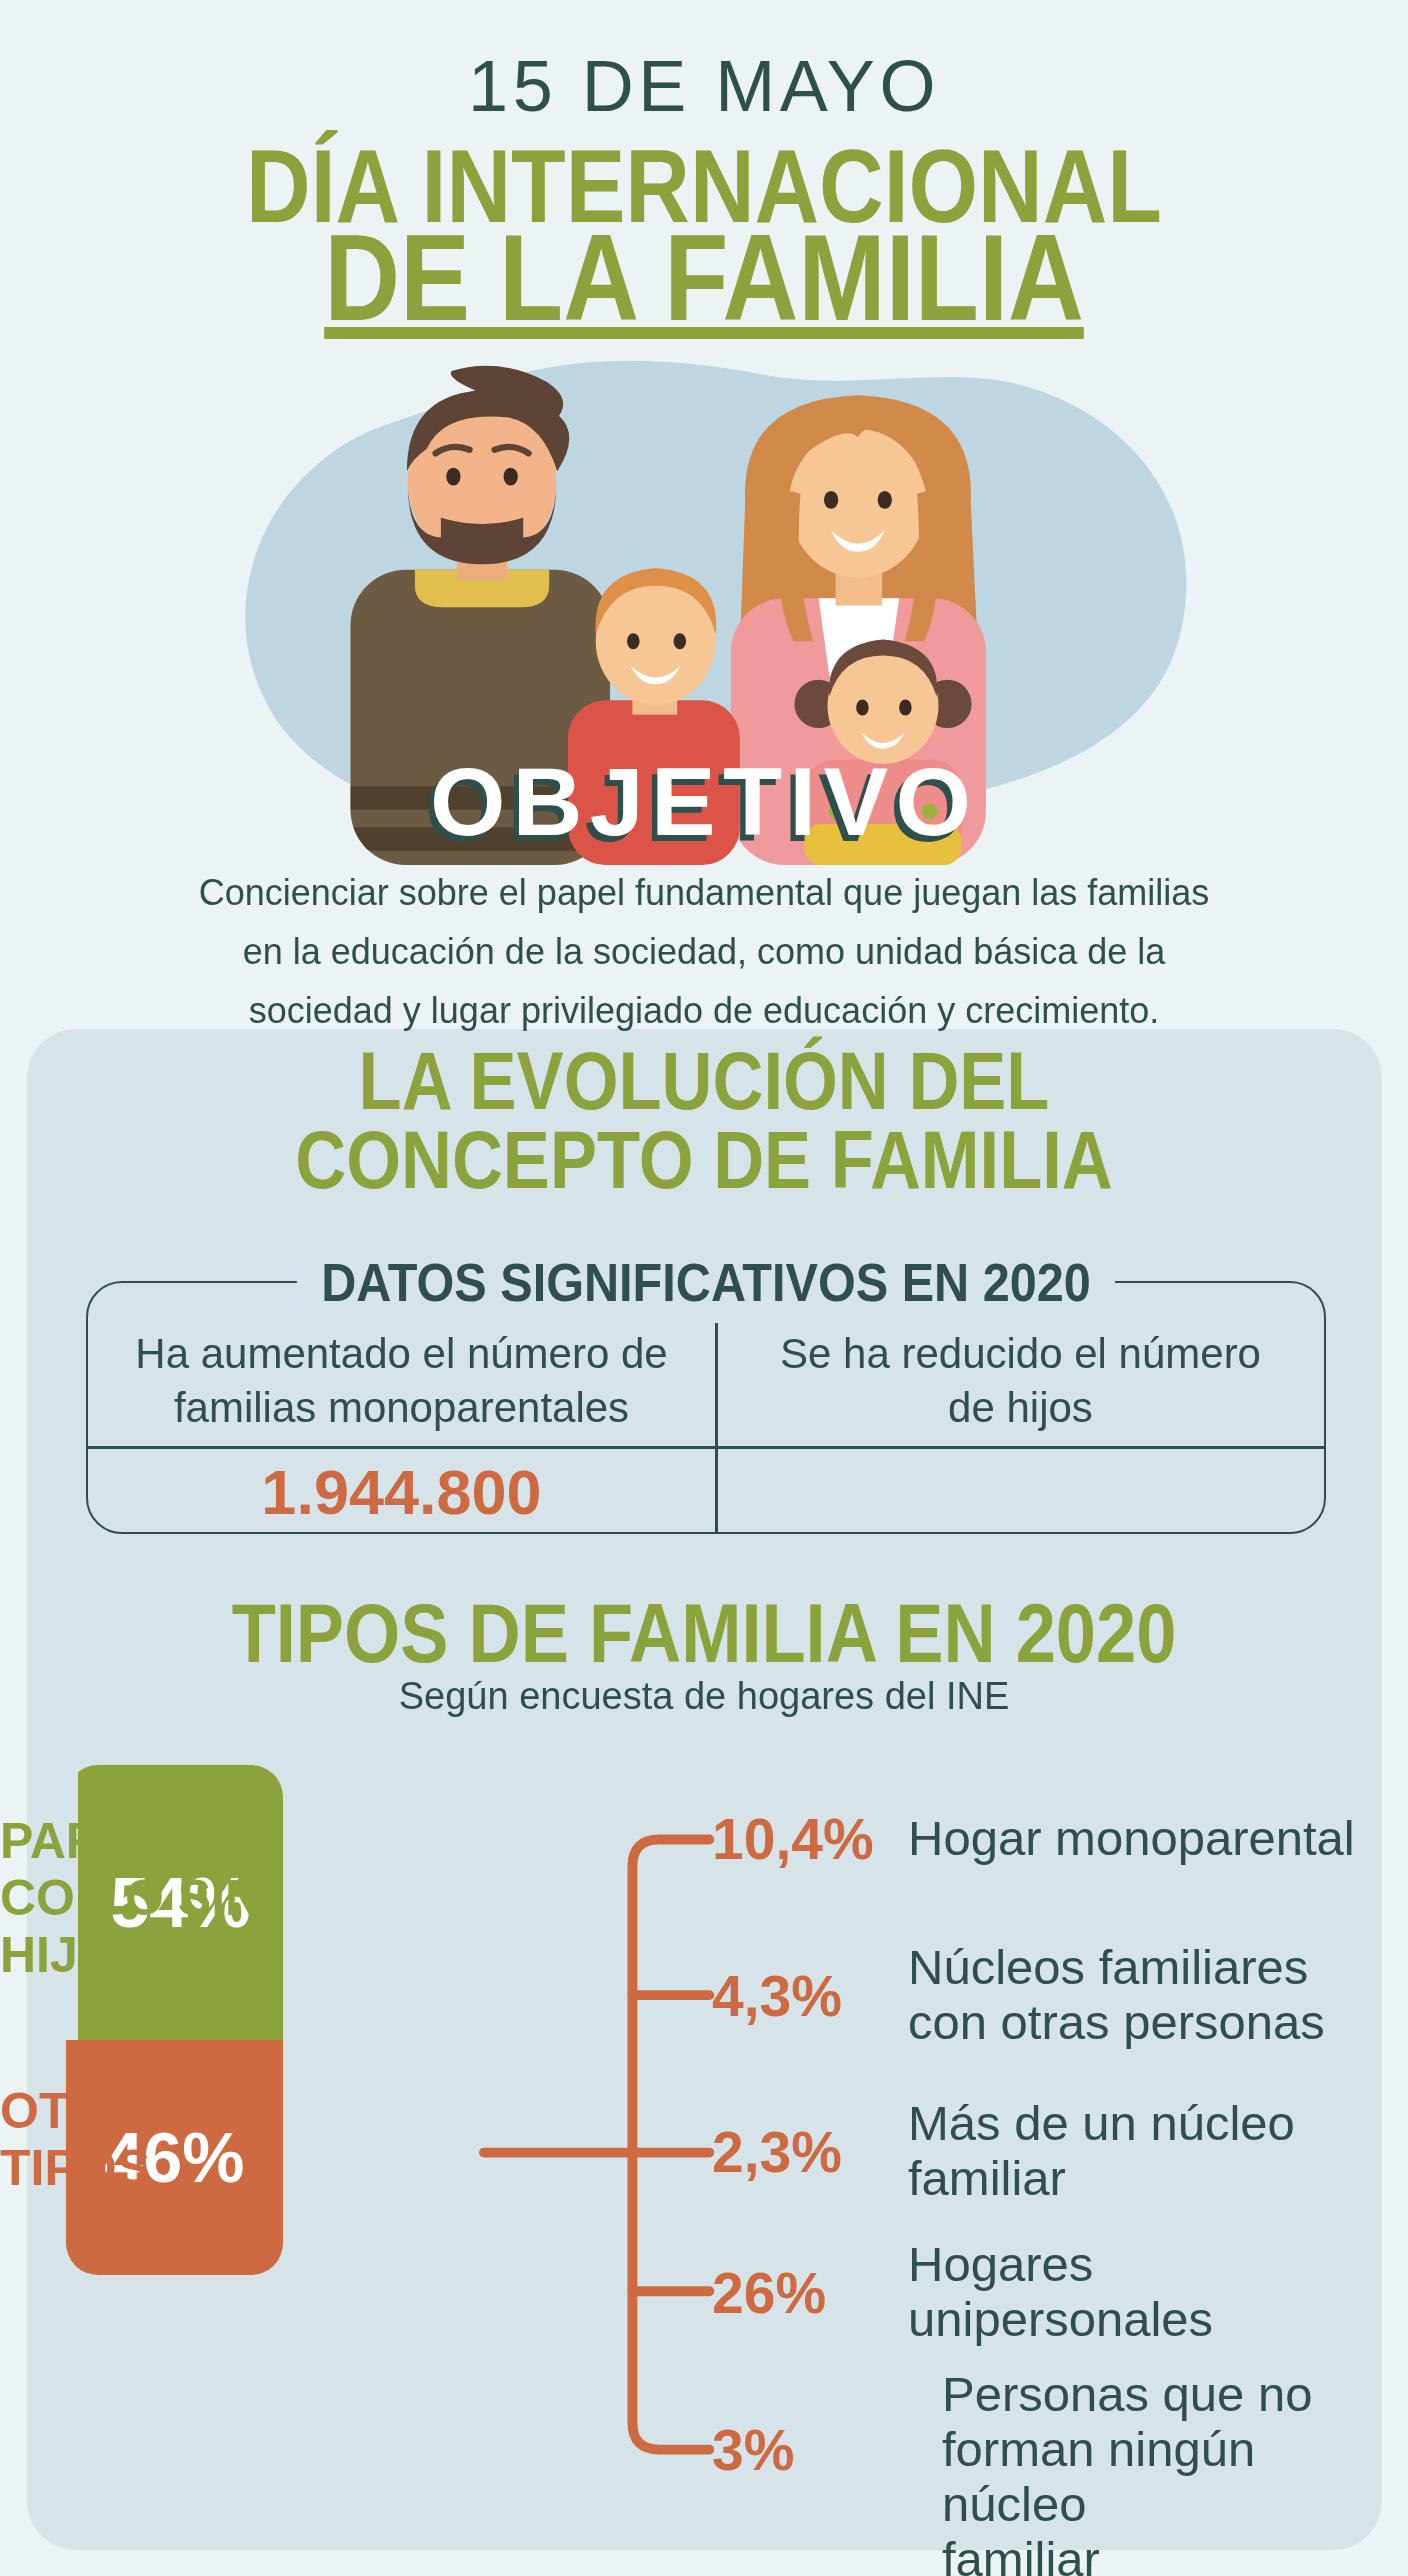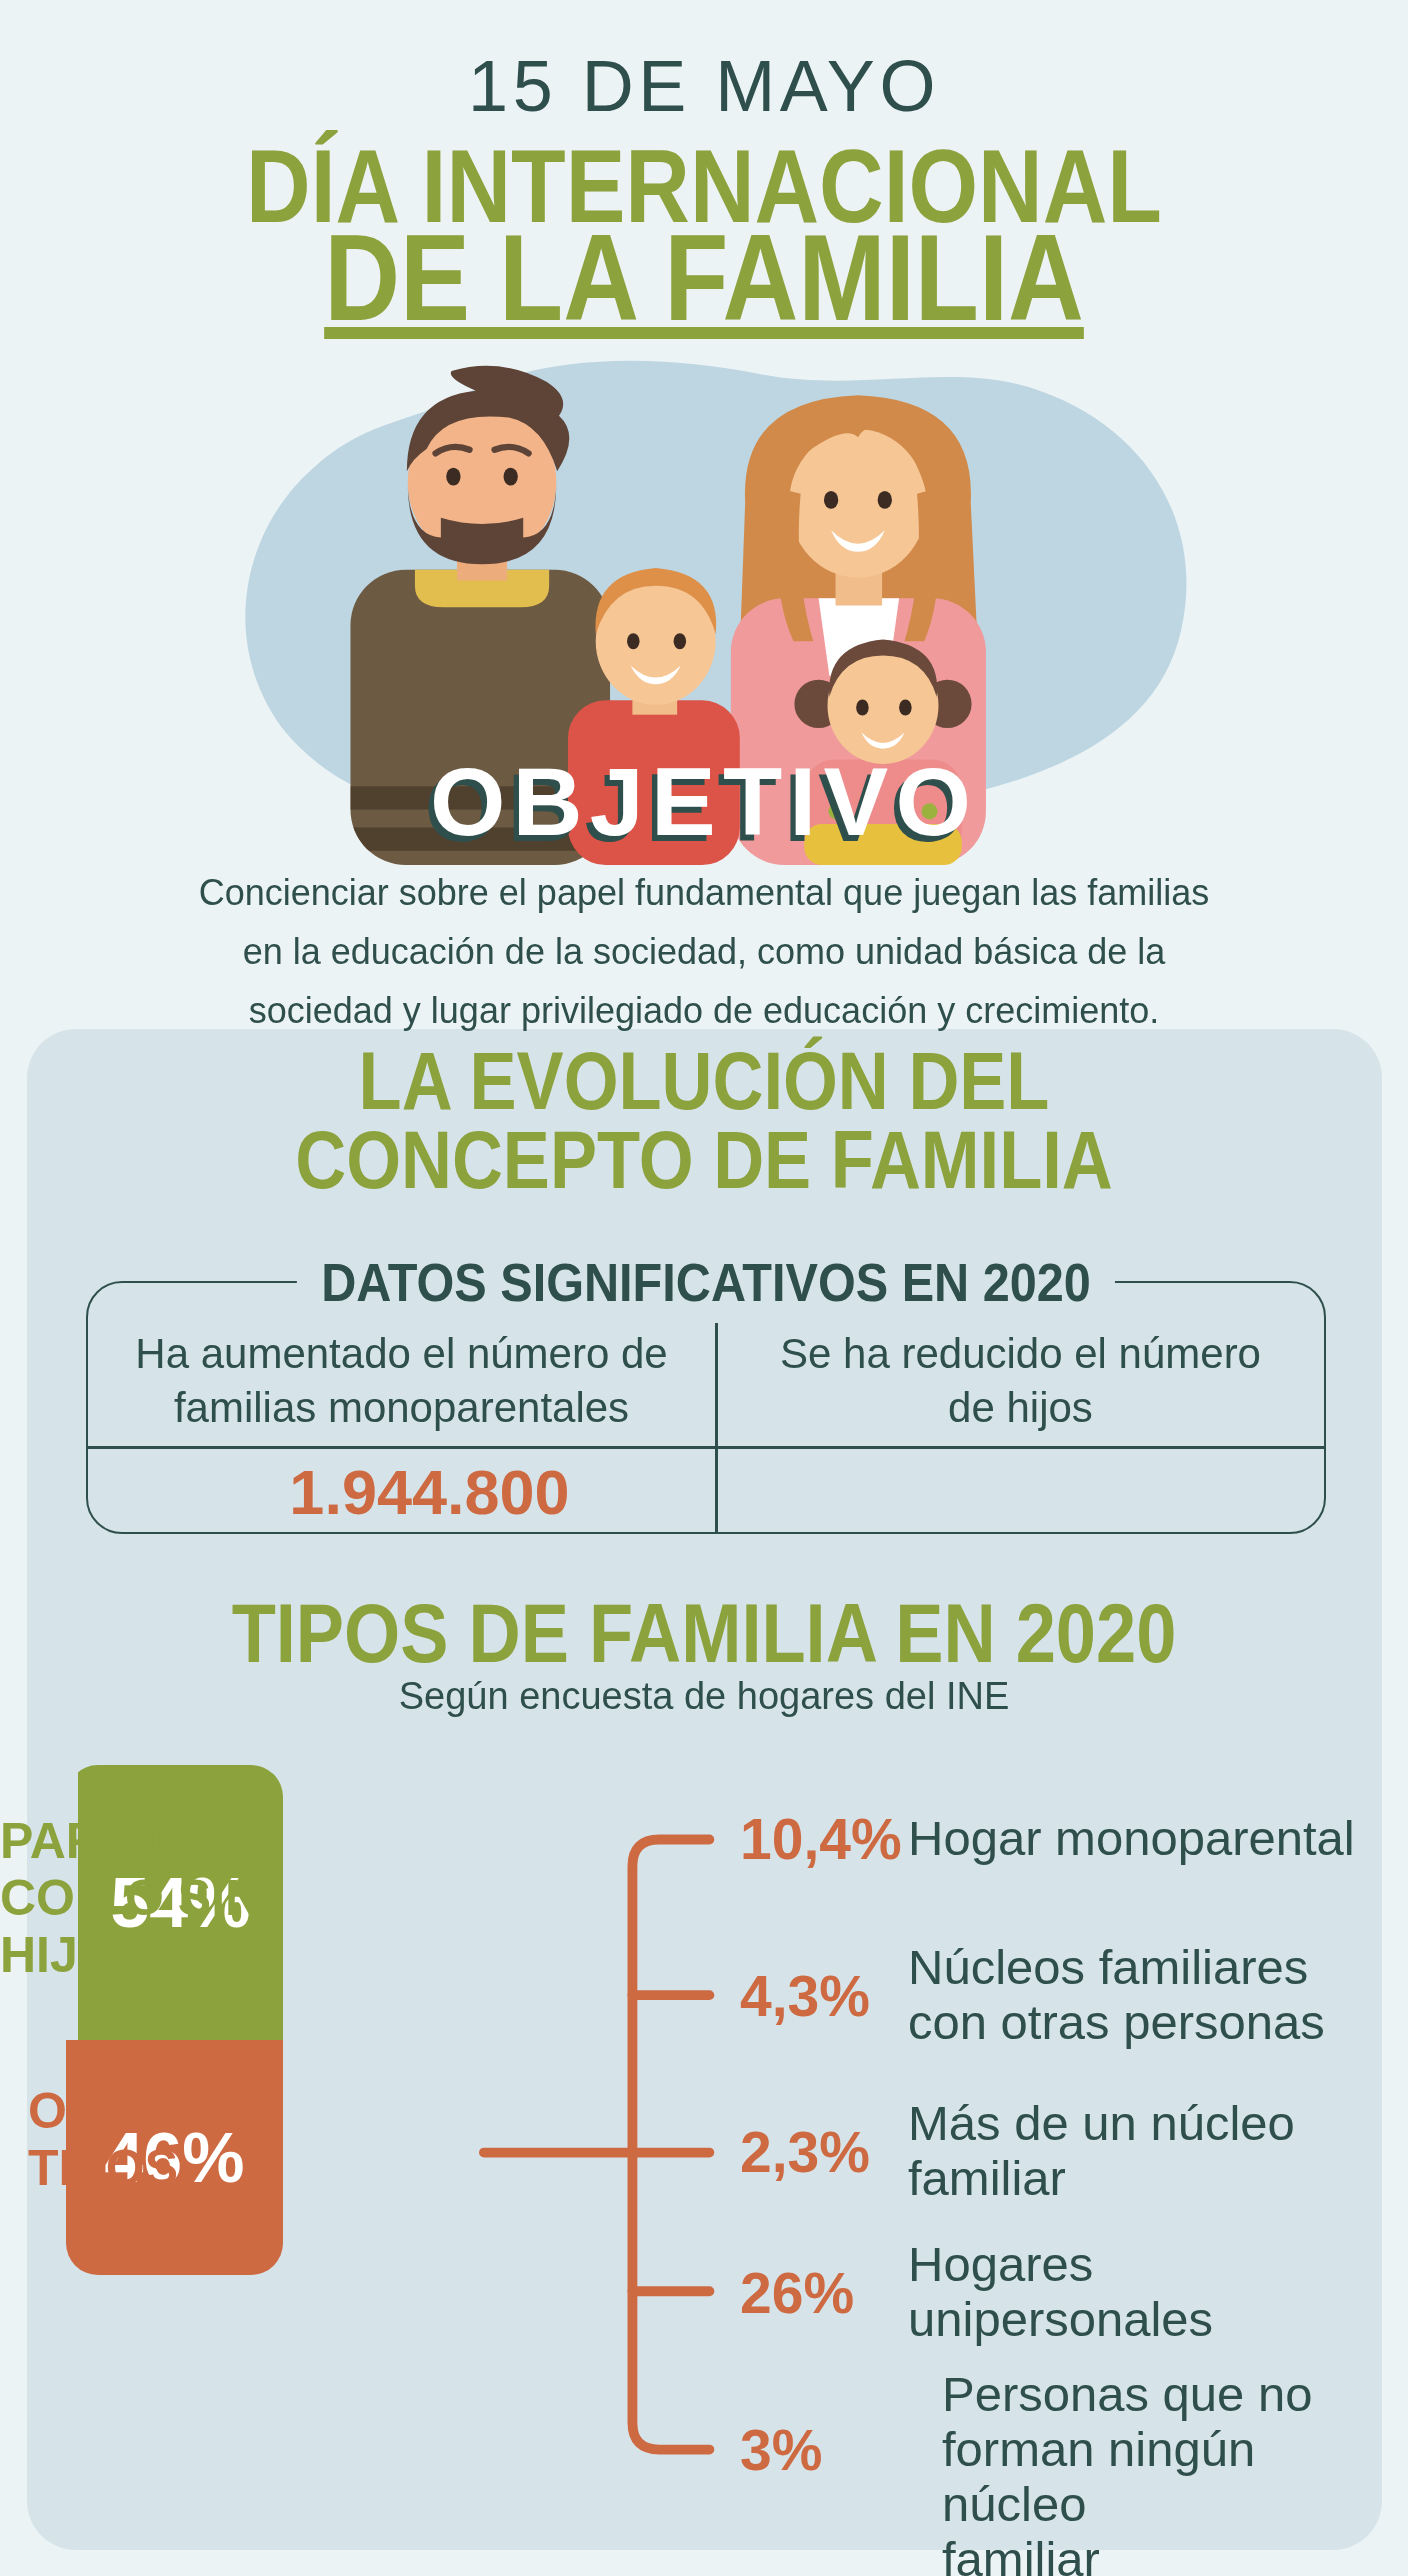--- a/index.html
+++ b/index.html
@@ -7,21 +7,21 @@
   .page{
     position:relative;width:1408px;height:2576px;overflow:hidden;
     background:#ECF3F5;font-family:"Liberation Sans",sans-serif;
     -webkit-font-smoothing:antialiased;
   }
   .abs{position:absolute;}
   .center{left:0;width:100%;text-align:center;}
   .pre{white-space:pre-line;}
   .teal{color:#2E4F4B;}
   .olive{color:#8CA23C;}
-  .orange{color:#CE6A42;padding-left:28px;}
+  .orange{color:#CE6A42;}
   .condensed{display:block;transform:scaleX(0.86);transform-origin:50% 50%;}
   .date-label{top:50px;font-size:72px;letter-spacing:4.5px;font-weight:400;line-height:1;}
   .main-title{font-weight:800;line-height:1;}
   .t1{top:134px;font-size:104px;}
   .t2{top:217px;font-size:122px;text-decoration:underline;}
   .illu{top:344px;left:167px;width:1074px;height:523px;}
   .objetivo{
     top:753px;font-size:97px;font-weight:800;letter-spacing:7.2px;color:#FFFFFF;
     text-shadow:-5.4px 6.3px 0 #2E4F4B;line-height:1;z-index:5;
   }

